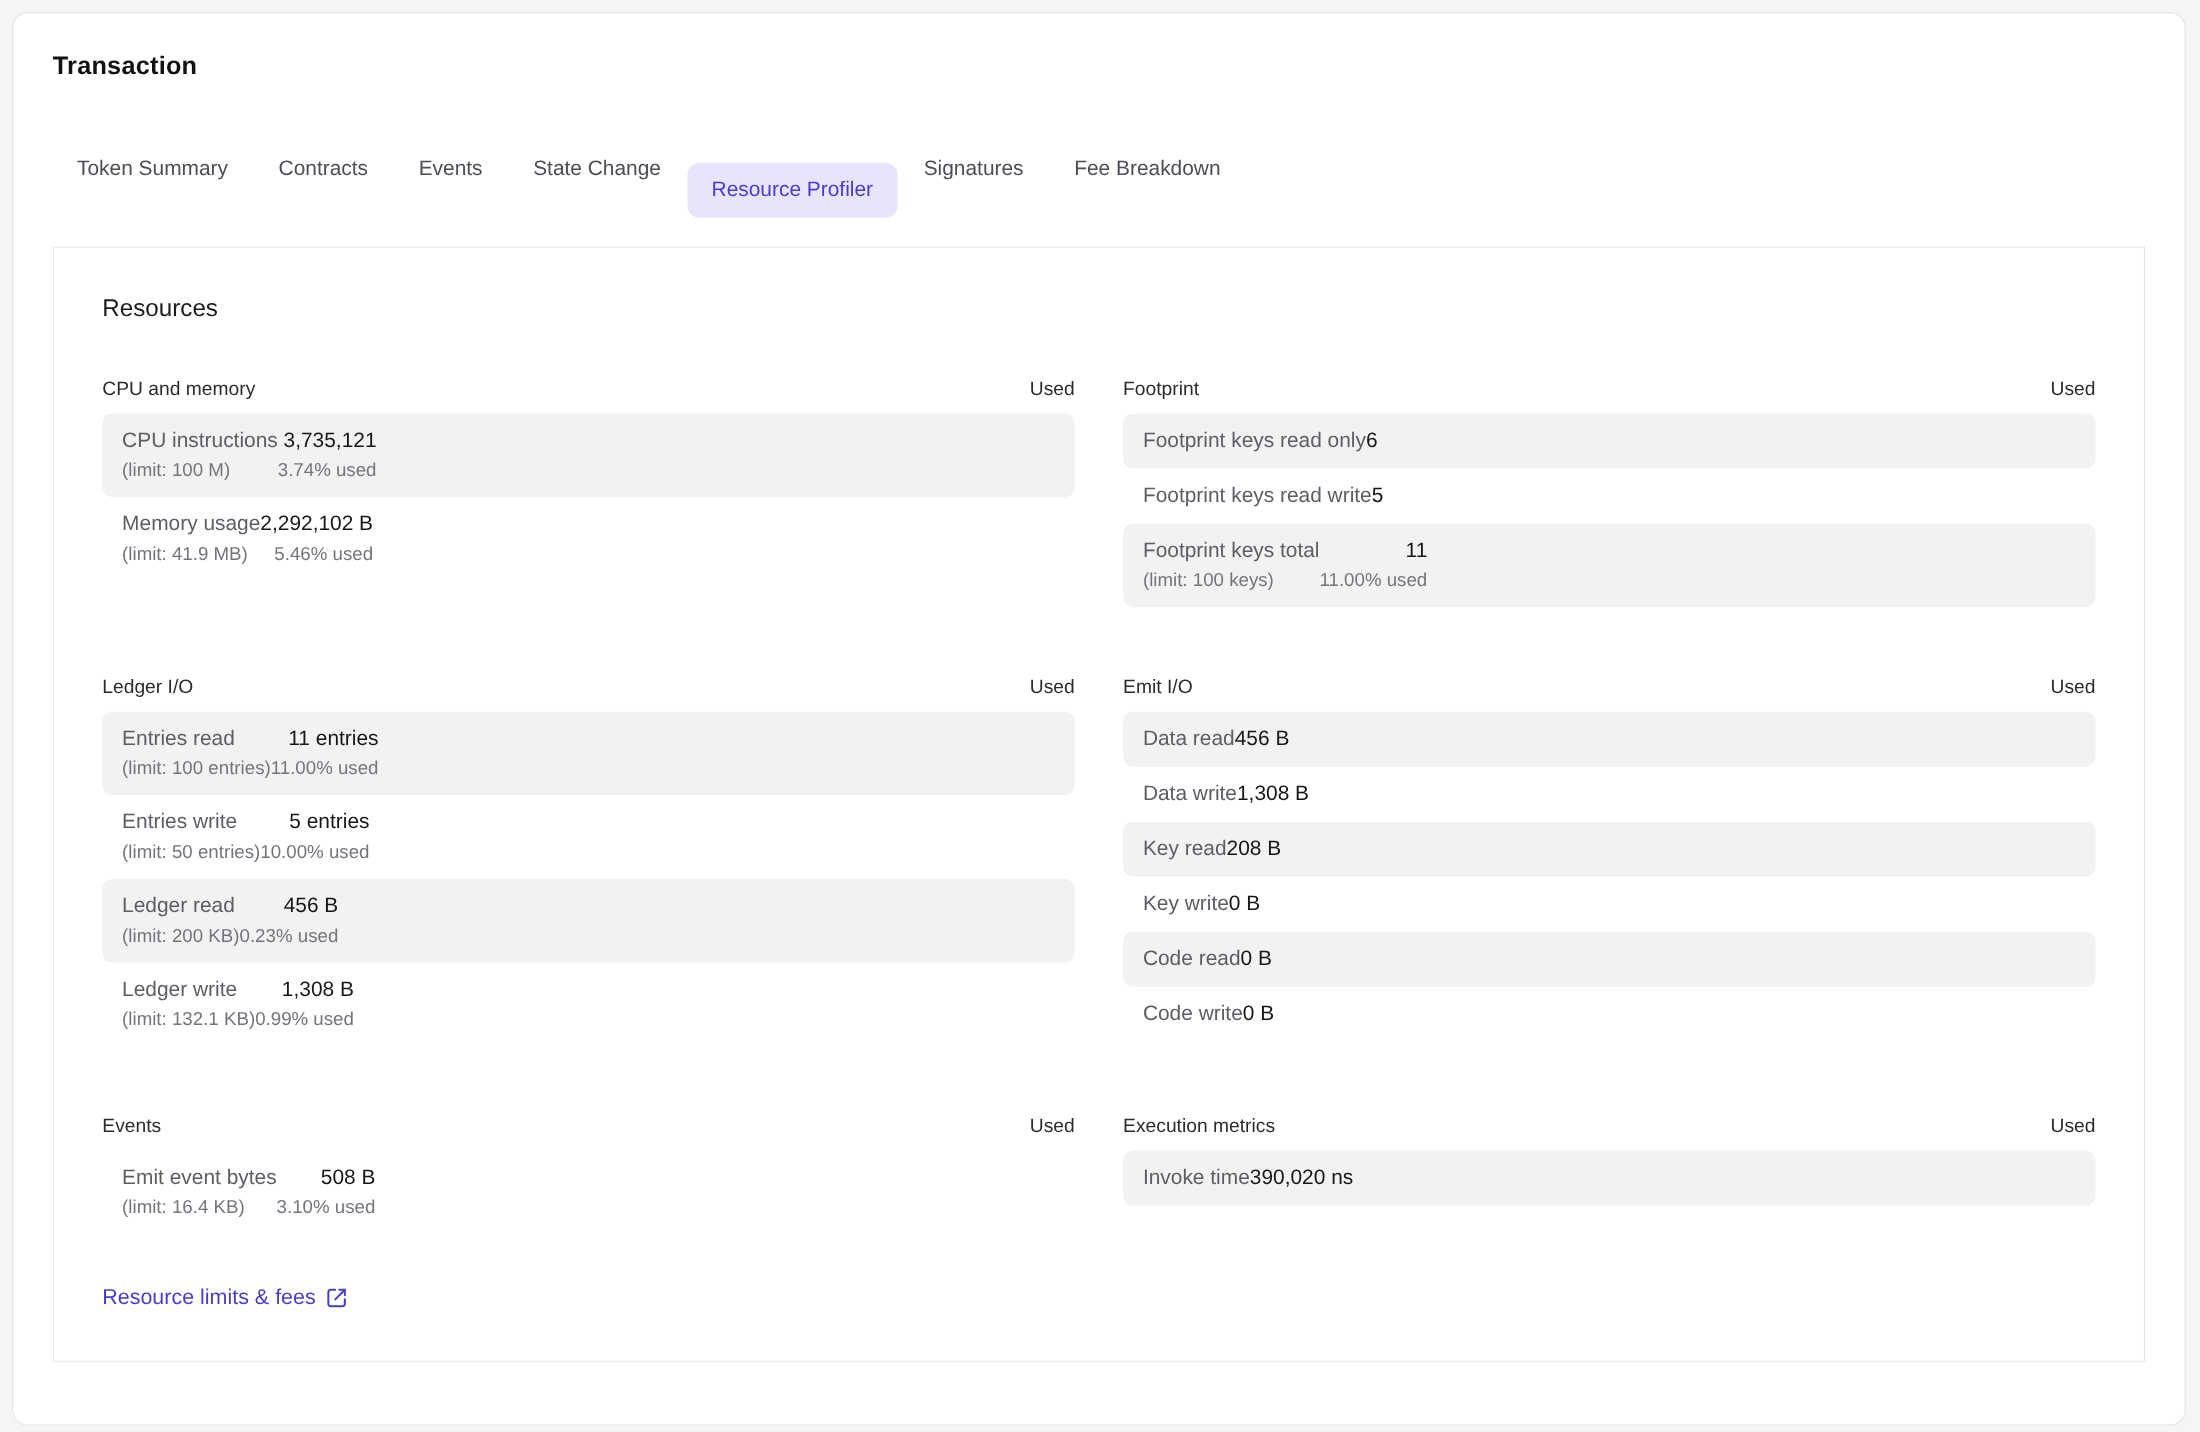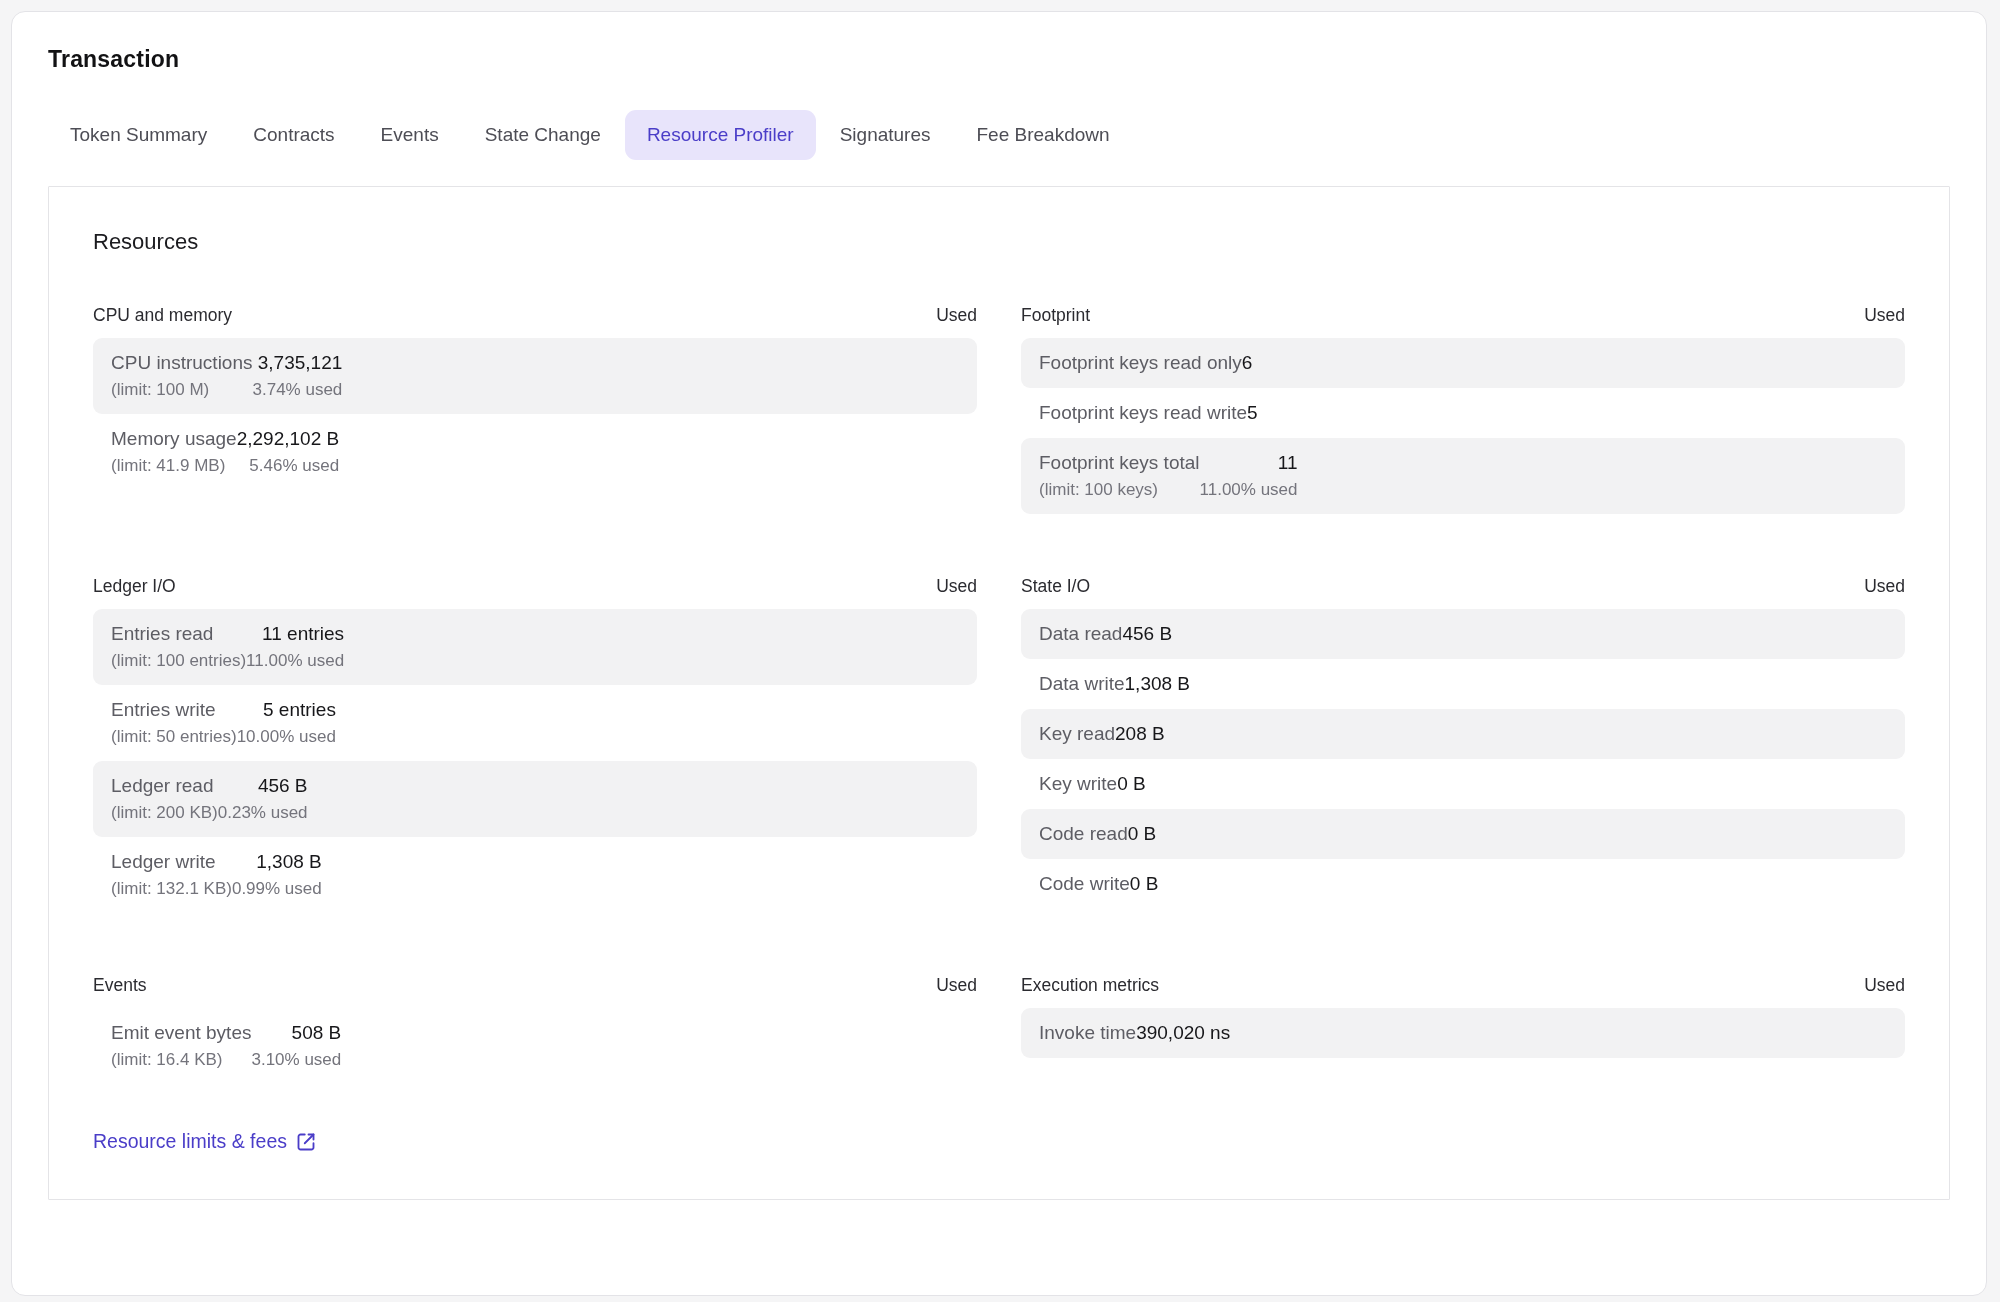--- a/index.html
+++ b/index.html
@@ -25,21 +25,21 @@
   .page-title{
     margin:0 0 37px 0;
     font-size:23px;font-weight:700;color:#121214;letter-spacing:.2px;
   }
   .tabs{display:flex;gap:2px;margin-bottom:26px;}
   .tab{
     appearance:none;border:none;background:transparent;cursor:pointer;
     font-family:inherit;font-size:19px;color:#4d4d55;
     padding:13px 22px;border-radius:11px;line-height:24px;white-space:nowrap;
   }
-  .tab.active{color:var(--accent);background:var(--accent-bg);}
+  .tab.active{color:var(--accent);background:var(--accent-bg);margin-top:38px;}
   .card{
     background:#fff;border:1px solid var(--border);border-radius:1px;
     padding:42px 44px 46px 44px;
   }
   .card-title{
     margin:0 0 50px 0;
     font-size:22px;font-weight:500;color:#1b1b1f;
   }
   .sections-grid{
     display:grid;grid-template-columns:1fr 1fr;
@@ -187,21 +187,21 @@
               <div class="row-limit">(limit: 132.1 KB)</div>
             </div>
             <div class="row-right">
               <div class="row-value">1,308 B</div>
               <div class="row-percent">0.99% used</div>
             </div>
           </div>
         </section>
         <section class="section">
           <div class="section-head">
-            <span class="section-title">State I/O</span>
+            <span class="section-title">Emit I/O</span>
             <span class="used-label">Used</span>
           </div>
           <div class="row shaded">
             <div class="row-left">
               <div class="row-label">Data read</div>
             </div>
             <div class="row-right">
               <div class="row-value">456 B</div>
             </div>
           </div>

